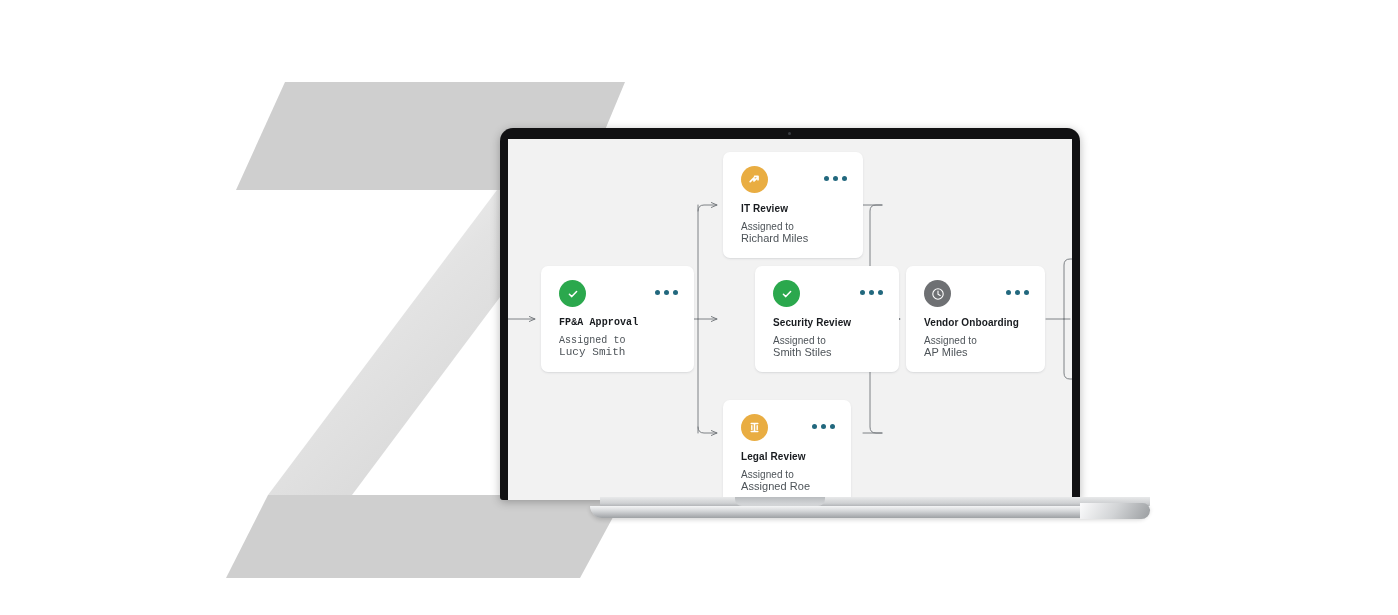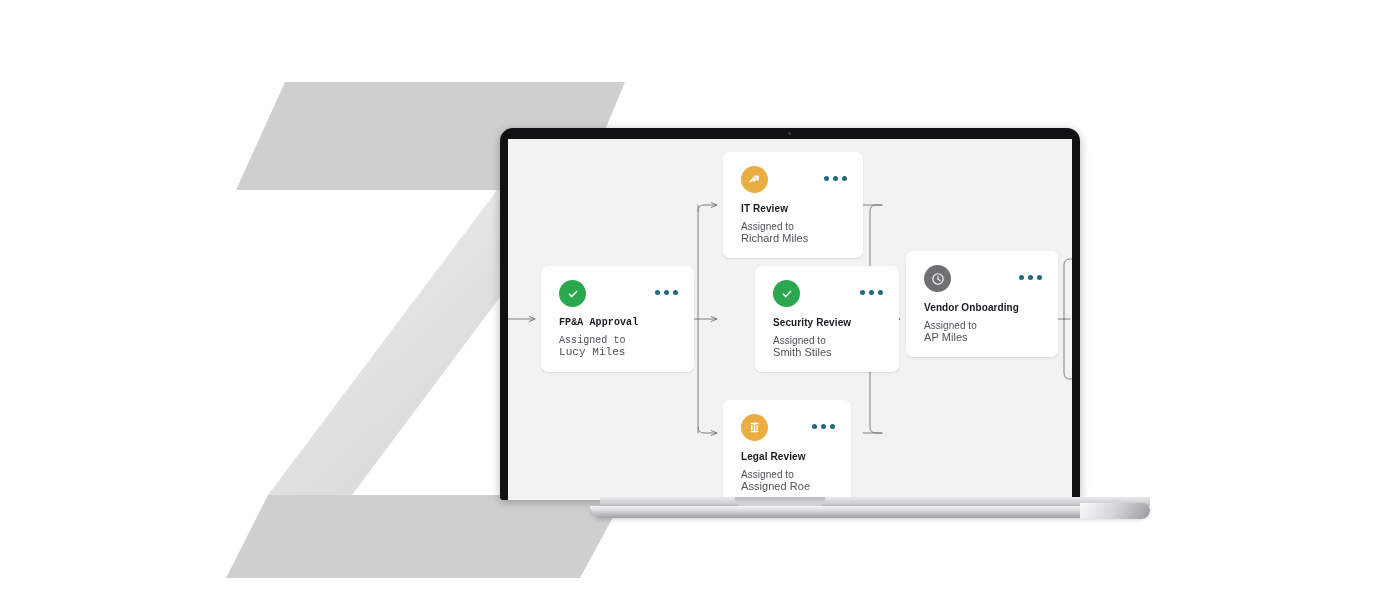--- a/index.html
+++ b/index.html
@@ -186,21 +186,21 @@
     color: #4d5358;
     letter-spacing: .05px;
     white-space: nowrap;
   }
 
   
   #node-fpa      { left: 33px;  top: 127px; width: 153px; height: 106px; font-family: Liberation Mono, monospace; }
   #node-it       { left: 215px; top: 13px;  width: 140px; height: 106px; }
   #node-security { left: 215px; top: 127px; width: 144px; height: 106px; margin-left: 32px; }
   #node-legal    { left: 215px; top: 261px; width: 128px; height: 106px; }
-  #node-vendor   { left: 398px; top: 112px; width: 152px; height: 106px; }
+  #node-vendor   { left: 398px; top: 127px; width: 139px; height: 106px; }
 </style>
 </head>
 <body>
 
 <svg id="z-watermark" viewBox="0 0 1398 615" xmlns="http://www.w3.org/2000/svg">
   <defs>
     <linearGradient id="zdiag" x1="0" y1="0" x2="1" y2="1">
       <stop offset="0%" stop-color="#ffffff"></stop>
       <stop offset="42%" stop-color="#e3e3e3"></stop>
       <stop offset="100%" stop-color="#cfcfcf"></stop>
@@ -262,21 +262,21 @@
             </svg>
           </div>
           <div class="node-menu">
             <i></i>
               <i></i>
               <i></i>
           </div>
         </div>
         <div class="node-title">FP&amp;A Approval</div>
         <div class="node-assigned-label">Assigned to</div>
-        <div class="node-assignee">Lucy Miles</div>
+        <div class="node-assignee">Lucy Smith</div>
       </div>
 
       <div class="node-card" id="node-it">
         <div class="node-head">
           <div class="node-badge active">
             <svg width="15" height="15" viewBox="0 0 15 15">
               <path d="M3.2,9.6 L7.0,5.8 L7.0,9.0 L10.2,5.8" fill="none" stroke="#ffffff" stroke-width="1.7" stroke-linecap="round" stroke-linejoin="round"></path>
               <path d="M7.6,4.3 L11.0,4.3 L11.0,7.7" fill="none" stroke="#ffffff" stroke-width="1.7" stroke-linecap="round" stroke-linejoin="round"></path>
             </svg>
           </div>

